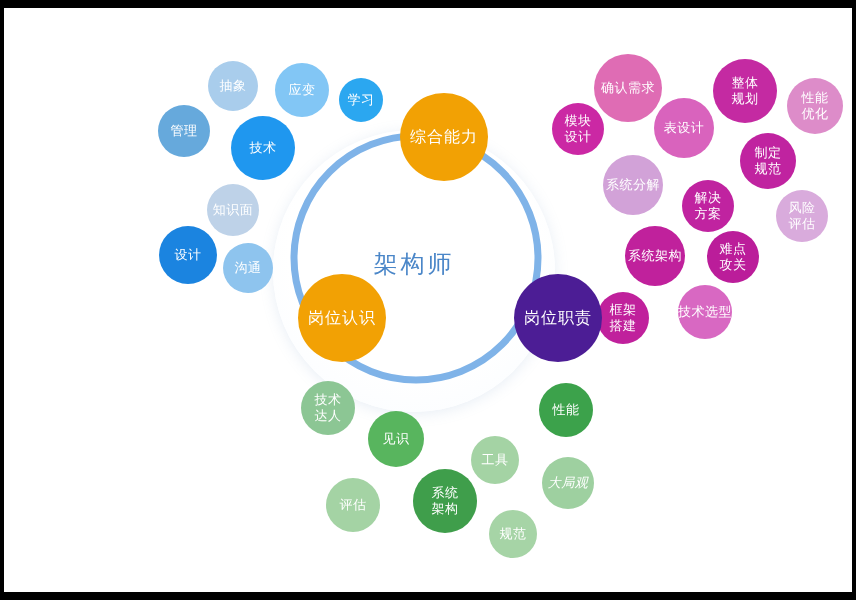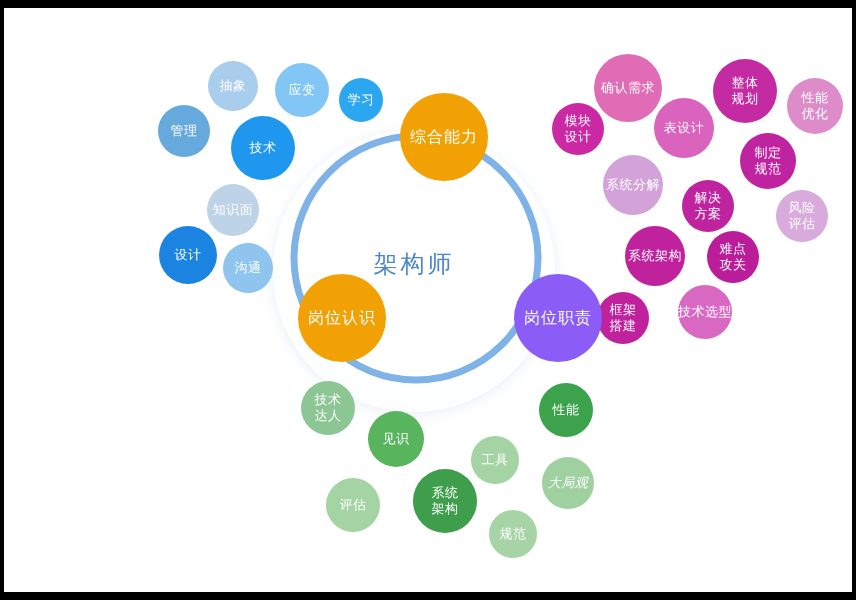--- a/index.html
+++ b/index.html
@@ -83,21 +83,21 @@
       <div class="bubble" style="left: 507px; top: 383px; height: 54px; width: 54px; background: rgb(60, 162, 75);">性能</div>
       <div class="bubble" style="left: 336px; top: 411px; height: 56px; width: 56px; background: rgb(88, 181, 94);">见识</div>
       <div class="bubble" style="left: 439px; top: 436px; height: 48px; width: 48px; background: rgb(164, 211, 164);">工具</div>
       <div class="bubble" style="left: 510px; top: 457px; height: 52px; width: 52px; background: rgb(158, 208, 160); font-style: italic;">大局观</div>
       <div class="bubble" style="left: 294px; top: 478px; height: 54px; width: 54px; background: rgb(164, 211, 164);">评估</div>
       <div class="bubble" style="left: 381px; top: 469px; height: 64px; width: 64px; background: rgb(63, 158, 75);">系统
 架构</div>
       <div class="bubble" style="left: 457px; top: 510px; height: 48px; width: 48px; background: rgb(166, 212, 166);">规范</div>
       <div class="bubble hub" style="left: 368px; top: 93px; height: 88px; width: 88px; background: rgb(242, 161, 4);">综合能力</div>
       <div class="bubble hub" style="left: 266px; top: 274px; height: 88px; width: 88px; background: rgb(242, 161, 4);">岗位认识</div>
-      <div class="bubble hub" style="left: 482px; top: 274px; height: 88px; width: 88px; background: #8b5cf6;">岗位职责</div>
+      <div class="bubble hub" style="left: 482px; top: 274px; height: 88px; width: 88px; background: #4c1d95;">岗位职责</div>
     </div>
 
   <div id="center-title" style="left: 414px; top: 264px; color: rgb(74, 134, 200);">架构师</div>
 
   <div class="frame" id="frame-top"></div>
   <div class="frame" id="frame-bottom"></div>
   <div class="frame" id="frame-left"></div>
   <div class="frame" id="frame-right"></div>
 </div>
 

